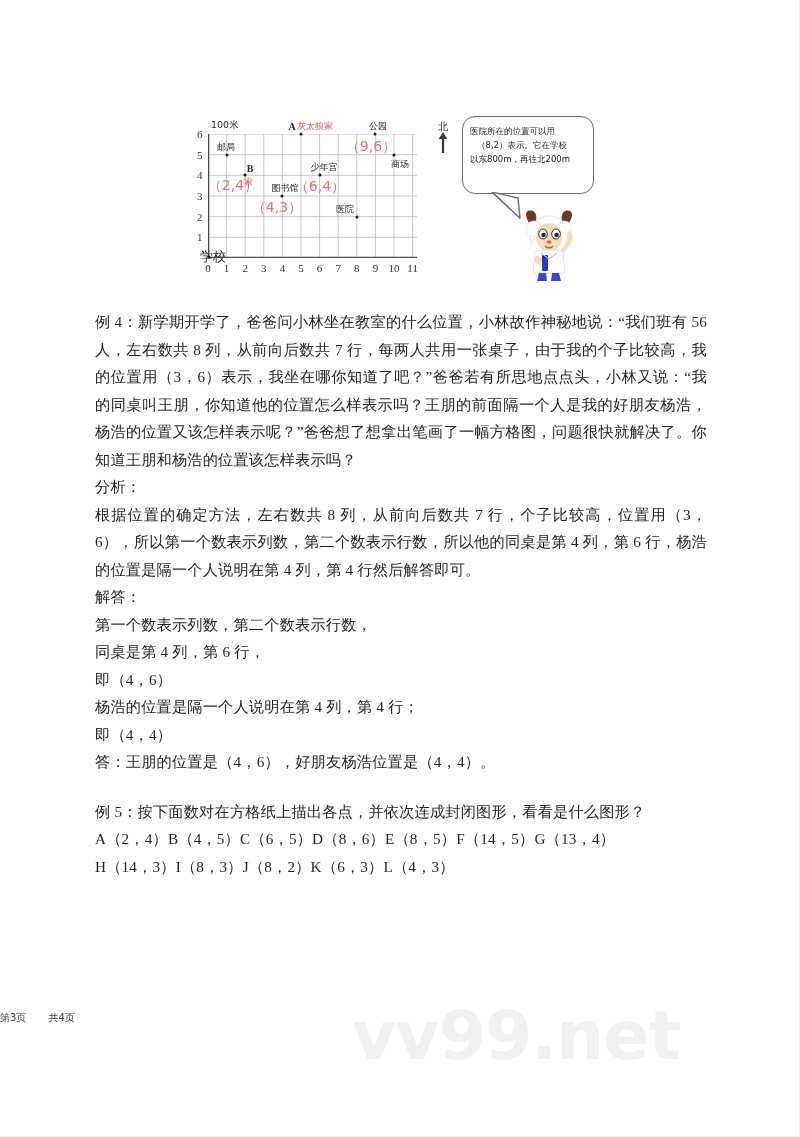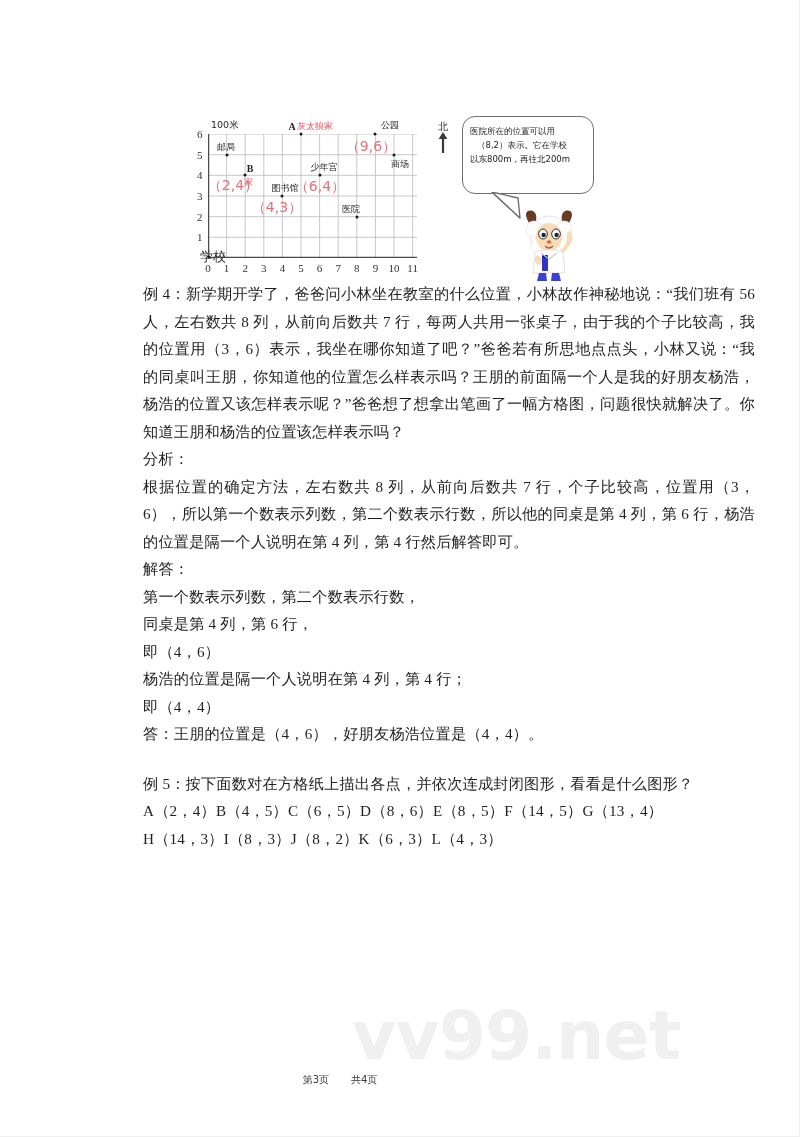--- a/index.html
+++ b/index.html
@@ -167,45 +167,44 @@
   #speech-bubble .bubble-line.indent { padding-left: 7px; }
   #bubble-tail { position: absolute; left: 490px; top: 192px; }
 
   
   #sheep { position: absolute; left: 513px; top: 205px; }
 
   
   #body-text {
     position: absolute;
     left: 95px;
-    top: 280px;
+    top: 308px;
     width: 612px;
     z-index: 3;
-    margin-left: 48px;
   }
   .para {
     font-family: "Liberation Serif", "DejaVu Serif", serif;
     font-size: 15.2px;
     line-height: 27.5px;
     color: #1f1f1f;
     text-align: justify;
     text-justify: inter-ideograph;
     margin: 0;
     letter-spacing: 0.2px;
   }
   .para.nojust { text-align: left; }
   .spacer { height: 22px; }
 
   
   #footer {
     position: absolute;
     left: 0;
-    top: 1069px;
+    top: 1007px;
     width: 680px;
-    text-align: center;
+    text-align: left;
     z-index: 4;
   }
   #footer .foot-text {
     font-family: "DejaVu Sans", "Liberation Sans", sans-serif;
     font-size: 10px;
     color: #3a3a3a;
     display: inline-block;
   }
   #footer .foot-gap { display: inline-block; width: 14px; }
 </style>
@@ -287,24 +286,24 @@
 
     <div class="map-dot" style="left:74.4px; top:62px;"></div>
     <div class="map-label" style="left:77px; top:50px;">图书馆</div>
     <div class="map-coord" style="left:69px; top:66px;">（4,3）</div>
 
     <div class="map-dot" style="left:111.6px; top:41.3px;"></div>
     <div class="map-label" style="left:116px; top:29px;">少年宫</div>
     <div class="map-coord" style="left:112px; top:45px;">（6,4）</div>
 
     <div class="map-dot" style="left:148.8px; top:82.7px;"></div>
-    <div class="map-label" style="left:143px; top:71px;">医院</div>
+    <div class="map-label" style="left:137px; top:71px;">医院</div>
 
     <div class="map-dot" style="left:167.4px; top:0px;"></div>
-    <div class="map-label" style="left:182px; top:-12px;font-family:Liberation Mono, monospace;">公园</div>
+    <div class="map-label" style="left:170px; top:-12px;">公园</div>
     <div class="map-coord" style="left:163px; top:5px;">（9,6）</div>
 
     <div class="map-dot" style="left:186px; top:20.7px;"></div>
     <div class="map-label" style="left:192px; top:8px;margin-top:18px;">商场</div>
   </div>
 
   <div id="north-indicator">
     <span class="n-char">北</span>
     <svg width="12" height="22" viewBox="0 0 12 22">
       <line x1="6" y1="21" x2="6" y2="6" stroke="#3a3a3a" stroke-width="2.2"></line>

